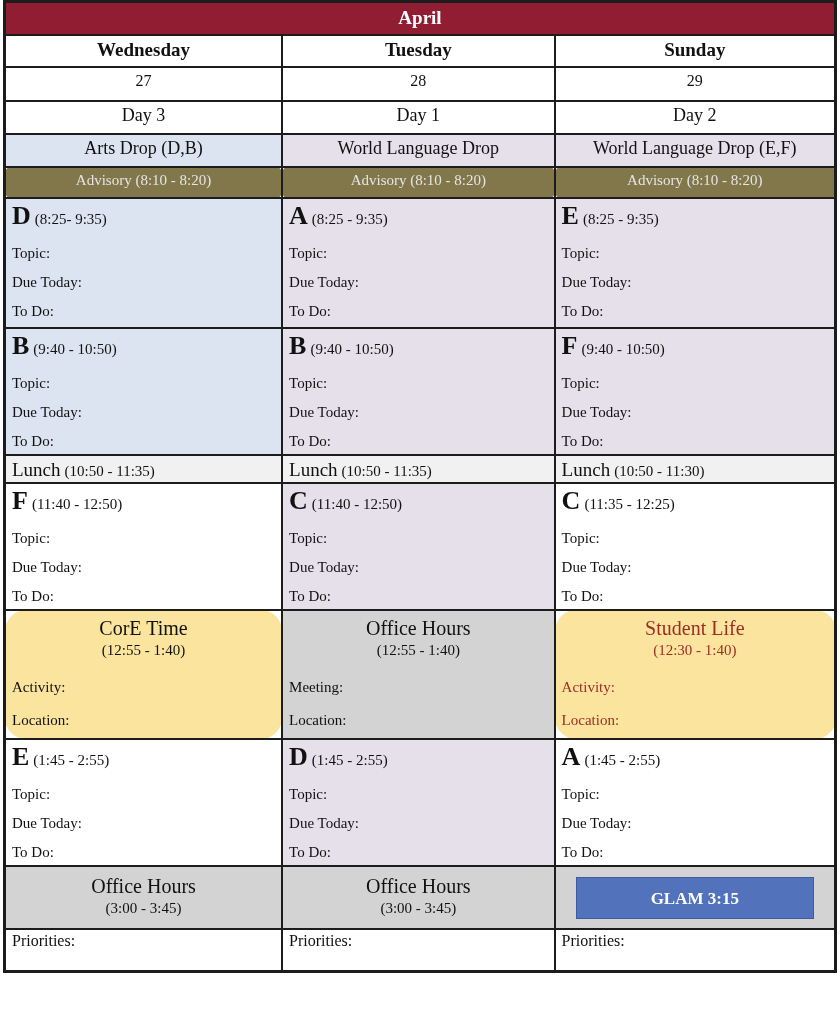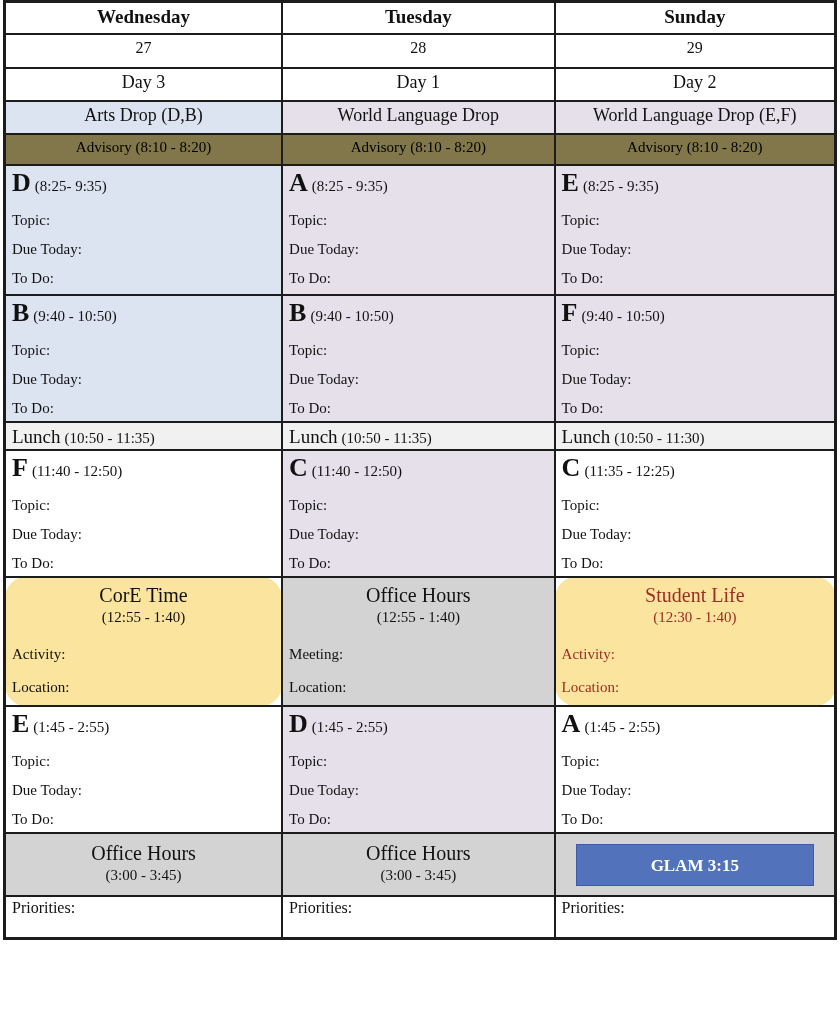--- a/index.html
+++ b/index.html
@@ -35,21 +35,21 @@
   .bg-gray{background:var(--mid-gray);}
 
   
   .t-title{color:#fff;font-weight:bold;font-size:19px;text-align:center;padding-top:4px;}
   .t-weekday{font-weight:bold;font-size:19px;text-align:center;padding-top:3px;}
   .t-center{font-size:16px;text-align:center;padding-top:4px;border-radius:7px;}
   .t-day{font-size:18px;text-align:center;padding-top:3px;}
   .t-drop{font-size:18px;text-align:center;padding-top:3px;white-space:nowrap;}
   .zero-name{font-size:17px;padding:3px 0 0 6px;}
   .zero-time{font-size:13px;padding:2px 0 0 6px;}
-  .t-adv{color:#000000;font-size:15px;text-align:center;padding-top:4px;}
+  .t-adv{color:#e5e5e5;font-size:15px;text-align:center;padding-top:4px;border-radius:6px;}
   .blkhead{padding:4px 0 0 6px;}
   .letter{font-weight:bold;font-size:26px;line-height:26px;}
   .time{font-size:15px;}
   .fld{font-size:15px;padding-left:6px;margin-top:12px;}
   .blkhead + .fld{margin-top:16px;}
   .lunch-line{padding:3px 0 0 6px;white-space:nowrap;}
   .lunch-name{font-size:19px;}
   .mid-title{font-size:20px;text-align:center;padding-top:6px;}
   .mid-time{font-size:15px;text-align:center;margin-top:2px;}
   .mid-fld{font-size:15px;padding-left:6px;margin-top:16px;}
@@ -68,20 +68,23 @@
 
 <div id="page">
 <table class="sched">
   <colgroup>
         <col style="width:33.4%">
         <col style="width:32.8%">
         <col style="width:33.8%">
       </colgroup>
 
   <tbody>
+        <tr class="r-title">
+    <td colspan="3" class="bg-maroon t-title">April</td>
+  </tr>
 
   <tr class="r-weekday">
     <td class="t-weekday">Wednesday</td>
     <td class="t-weekday">Tuesday</td>
     <td class="t-weekday">Sunday</td>
   </tr>
 
   <tr class="r-date">
     <td class="t-center">27</td>
     <td class="t-center">28</td>

